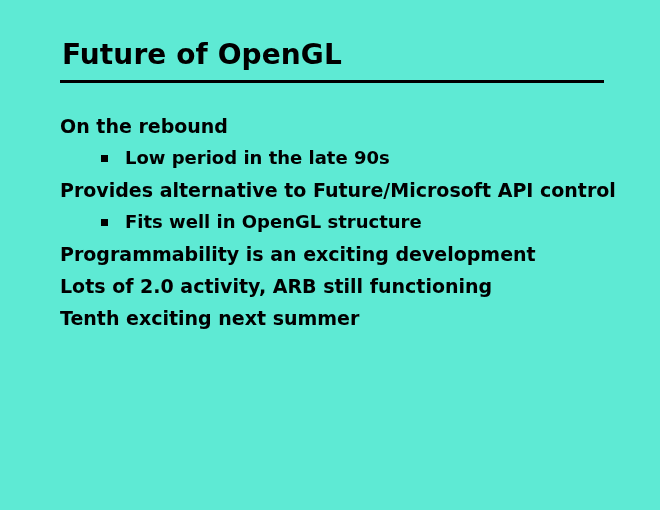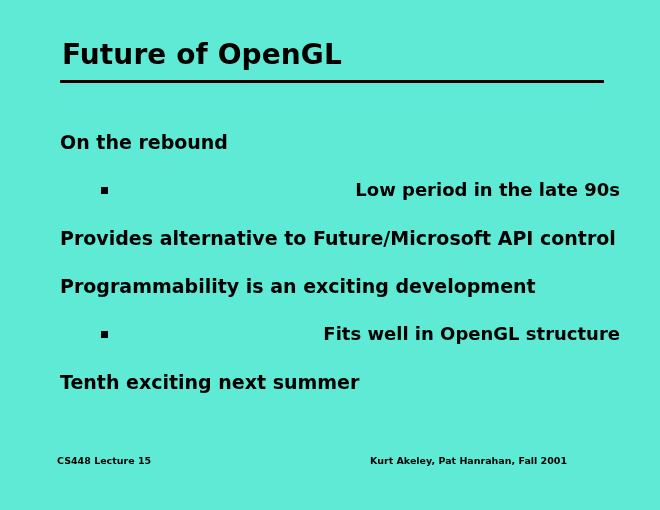--- a/index.html
+++ b/index.html
@@ -53,32 +53,30 @@
     list-style: none;
     margin: 0;
     padding: 0;
   }
   .body-line {
     position: relative;
     height: 32px;
     line-height: 32px;
     color: #000000;
     white-space: nowrap;
-    margin-top: 16px;
   }
   .body-line.level-1 {
     font-size: 19px;
     font-weight: bold;
     padding-left: 0;
   }
   .body-line.level-2 {
     font-size: 18px;
     font-weight: bold;
     padding-left: 65px;
-    text-align: right;
   }
   .body-line.level-2 .bullet-marker {
     position: absolute;
     left: 41px;
     top: 13px;
     width: 7px;
     height: 7px;
     background: #000000;
   }
   .line-text {
@@ -117,23 +115,20 @@
   <div id="title-block">
     <div id="slide-title">Future of OpenGL</div>
   </div>
 
   <div id="title-rule"></div>
 
   <ul id="body-list">
       <li class="body-line level-1"><span class="line-text">On the rebound</span></li>
       <li class="body-line level-2"><span class="bullet-marker"></span><span class="line-text">Low period in the late 90s</span></li>
       <li class="body-line level-1"><span class="line-text">Provides alternative to Future/Microsoft API control</span></li>
+      <li class="body-line level-2"><span class="bullet-marker"></span><span class="line-text">Fits well in OpenGL structure</span></li>
       <li class="body-line level-1"><span class="line-text">Programmability is an exciting development</span></li>
-      <li class="body-line level-2"><span class="bullet-marker"></span><span class="line-text">Fits well in OpenGL structure</span></li>
+      <li class="body-line level-1"><span class="line-text">Lots of 2.0 activity, ARB still functioning</span></li>
       <li class="body-line level-1"><span class="line-text">Tenth exciting next summer</span></li>
     </ul>
 
-  <div id="footer">
-    <div id="footer-left">CS448 Lecture 15</div>
-    <div id="footer-right">Kurt Akeley, Pat Hanrahan, Fall 2001</div>
-  </div>
 
 </div>
 
 </body></html>

